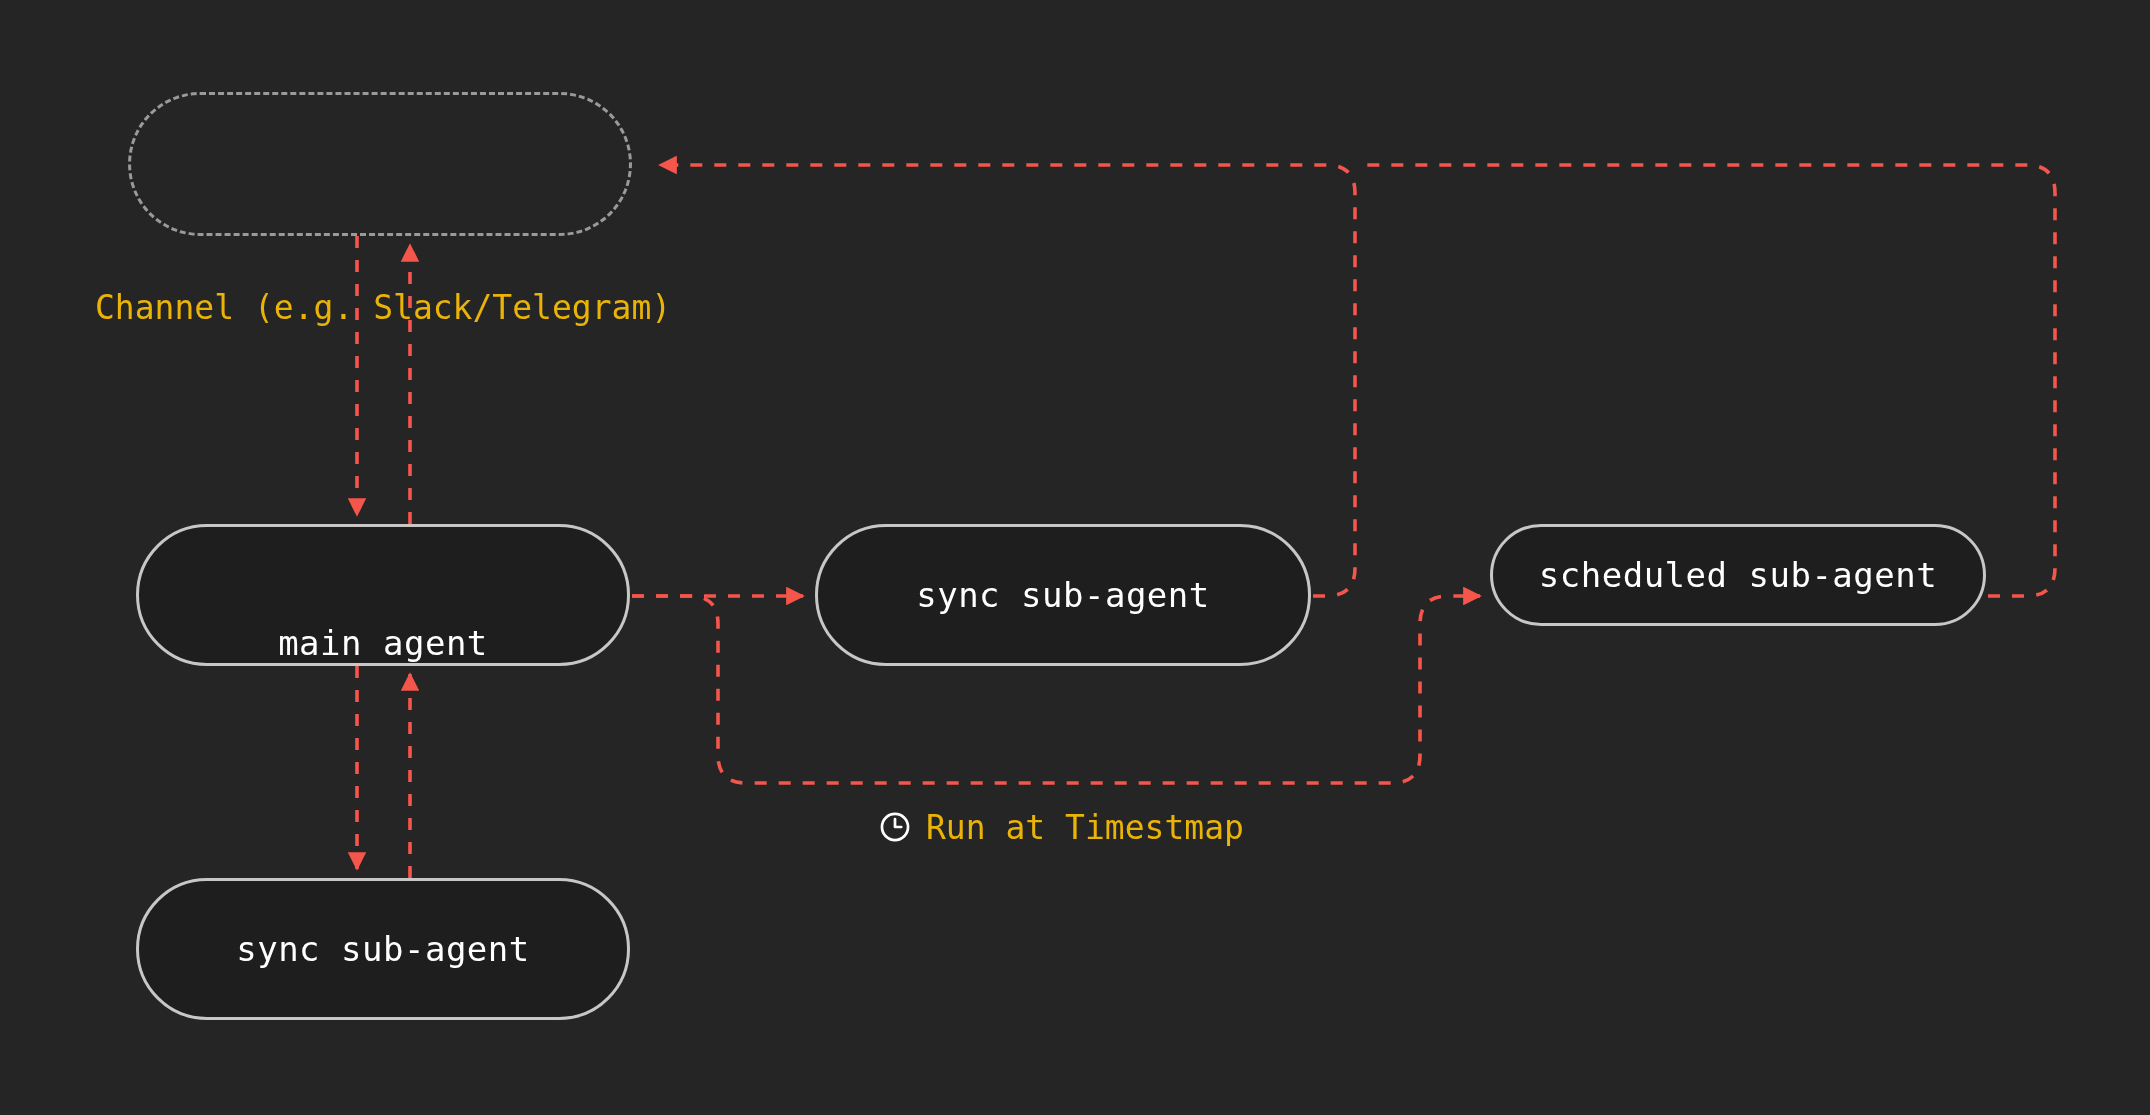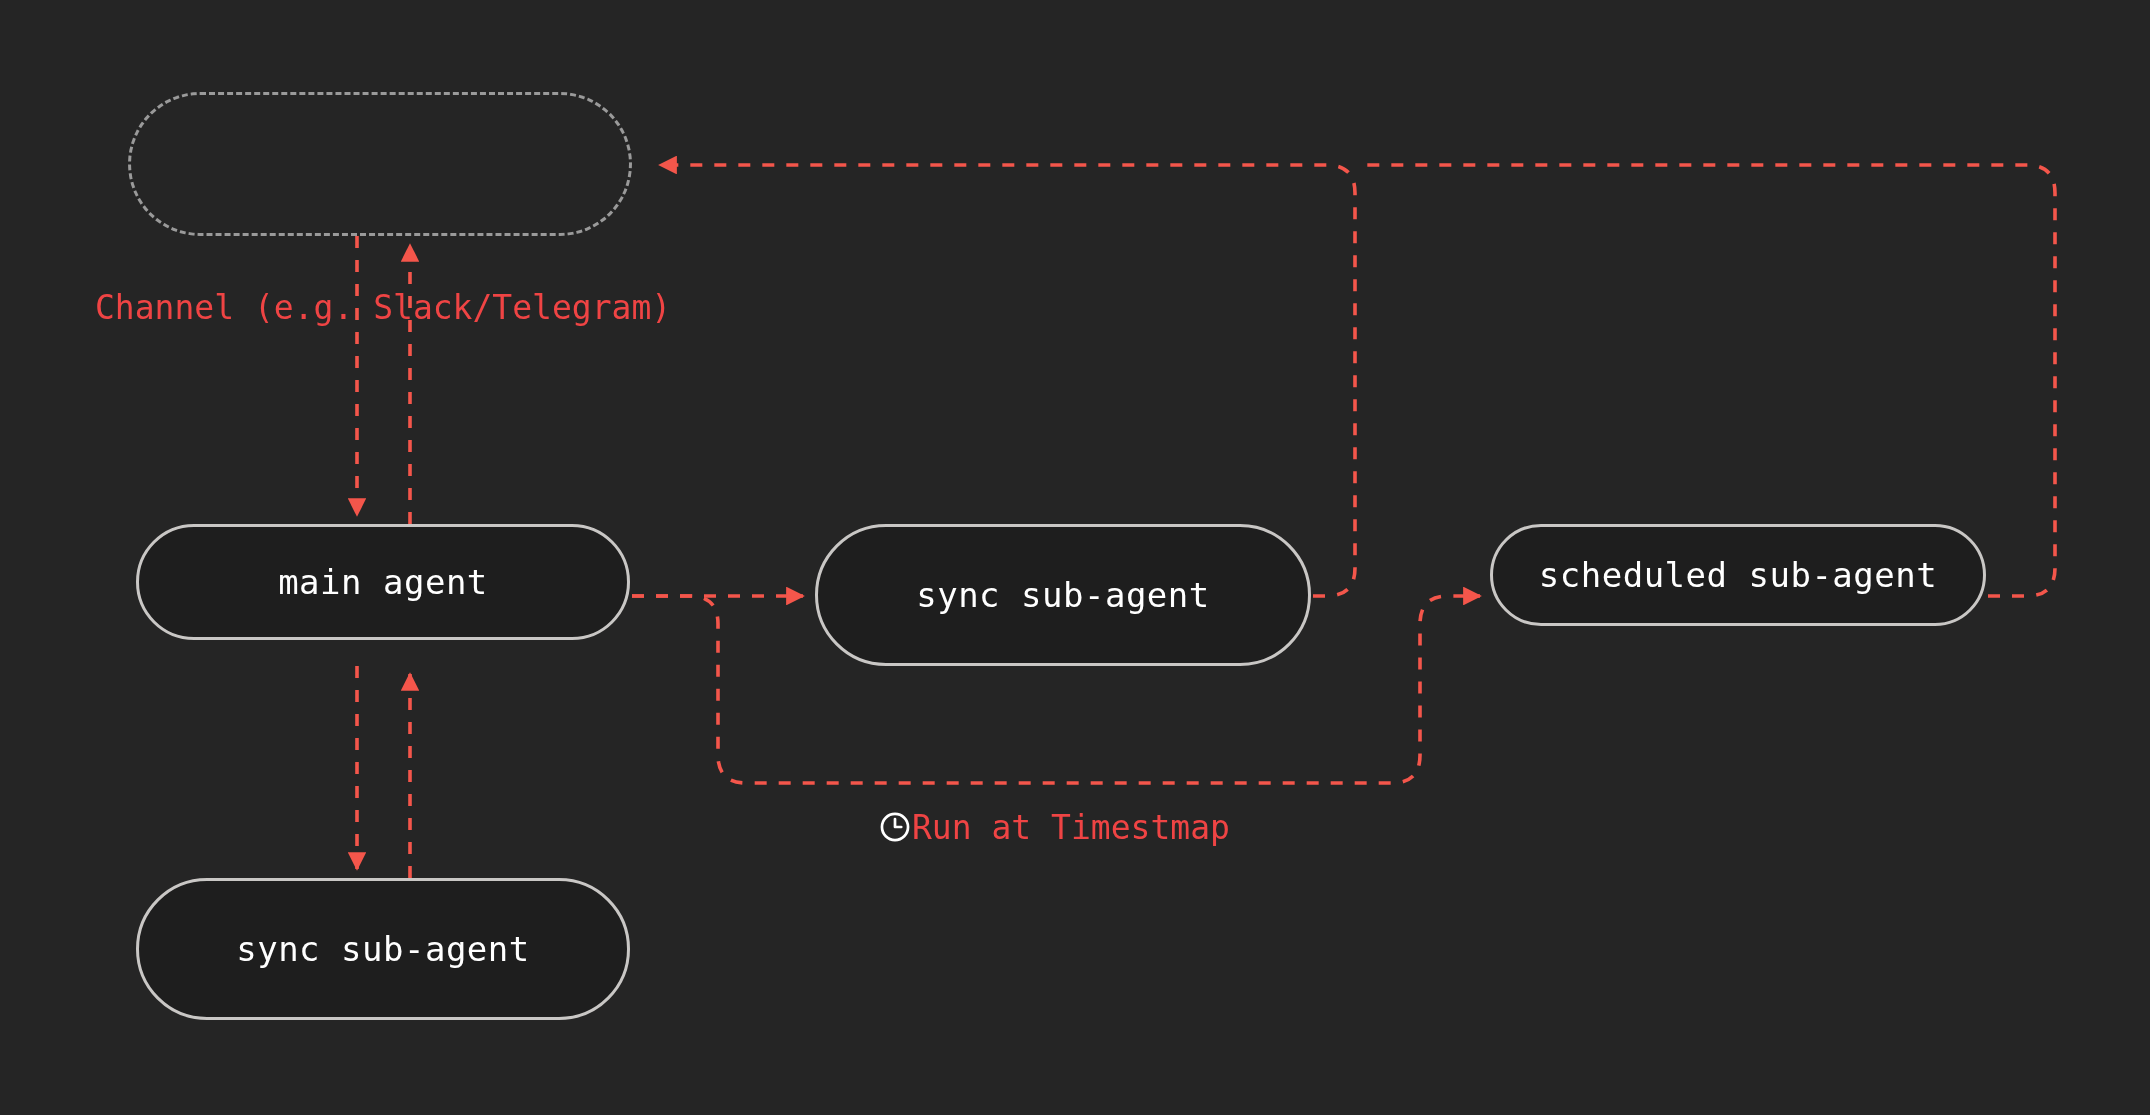--- a/index.html
+++ b/index.html
@@ -46,47 +46,48 @@
     z-index: 3;
   }
   .node.dashed {
     border-style: dashed;
     border-width: 3px;
     border-color: #9a9a9a;
     background: transparent;
   }
 
   #node-channel  { left: 128px;  top: 92px;  width: 504px; height: 144px; }
-  #node-main     { left: 136px;  top: 524px; width: 494px; height: 116px; }
+  #node-main     { left: 136px;  top: 524px; width: 494px; height: 142px; align-items: flex-end; }
   #node-sync-sub { left: 815px;  top: 524px; width: 496px; height: 142px; }
   #node-sched    { left: 1490px; top: 524px; width: 496px; height: 102px; }
   #node-sync-bot { left: 136px;  top: 878px; width: 494px; height: 142px; }
 
   
   .diagram-label {
     position: absolute;
-    color: #ef4444;
+    color: #eab308;
     font-size: 33px;
     white-space: nowrap;
     z-index: 4;
   }
   #label-channel {
     left: 95px;
     top: 288px;
   }
   #label-async {
     left: 937px;
     top: 192px;
     color: #9e9e9e;
   }
   #label-schedule {
     left: 878px;
     top: 810px;
     display: flex;
     align-items: center;
+    gap: 14px;
   }
   #label-schedule .clock-icon {
     display: inline-flex;
     width: 34px;
     height: 34px;
   }
   #label-schedule .clock-icon svg { display: block; }
   #label-schedule .sched-text { line-height: 1; }
 </style>
 </head>

